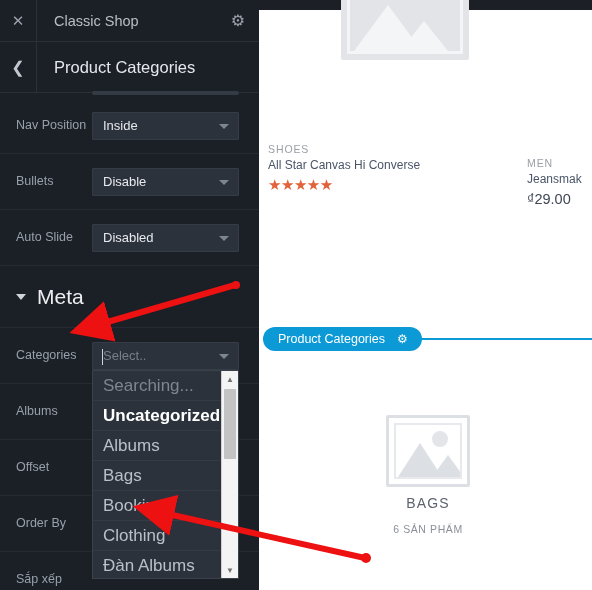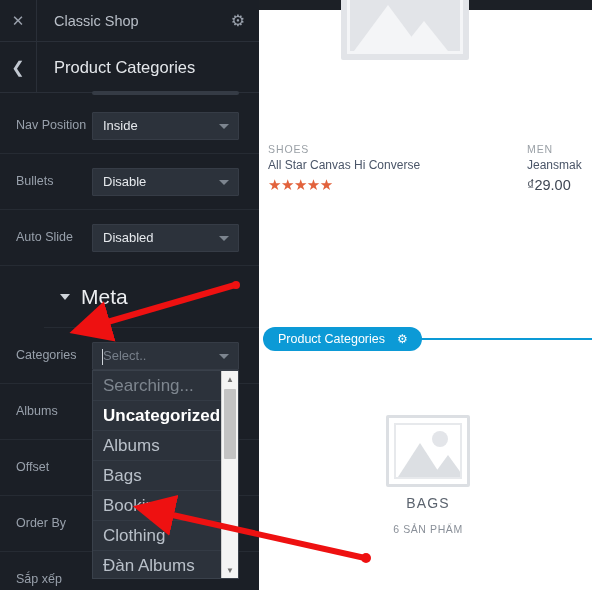--- a/index.html
+++ b/index.html
@@ -265,21 +265,20 @@
     position: absolute; left: 9px; top: 6px;
     width: 1px; height: 16px; background: #cfd4da;
   }
 
   .meta-head {
     height: 62px;
     display: flex; align-items: center;
     padding-left: 16px;
     border-bottom: 1px solid #262b33;
     box-sizing: border-box;
-    margin-left: 44px;
   }
   .meta-head .tri {
     width: 0; height: 0;
     border-left: 5px solid transparent;
     border-right: 5px solid transparent;
     border-top: 6px solid #cfd4da;
     margin-right: 11px;
   }
   .meta-head .meta-txt {
     font-size: 21px;
@@ -350,21 +349,21 @@
       <div class="ph-mount1"></div>
       <div class="ph-mount2"></div>
     </div>
 
     <div class="prod-block" style="left:9px; top:143px;">
       <div class="prod-cat">SHOES</div>
       <div class="prod-title">All Star Canvas Hi Converse</div>
       <div class="stars">★★★★★</div>
     </div>
 
-    <div class="prod-block" style="left:268px; top:143px;">
+    <div class="prod-block" style="left:268px; top:157px;">
       <div class="prod-cat">MEN</div>
       <div class="prod-title">Jeansmak</div>
       <div class="prod-price">₫29.00</div>
     </div>
 
     <div class="pc-badge-wrap">
       <div class="pc-rule"></div>
       <div class="pc-badge">
         <span>Product Categories</span>
         <span class="gear">⚙</span>

